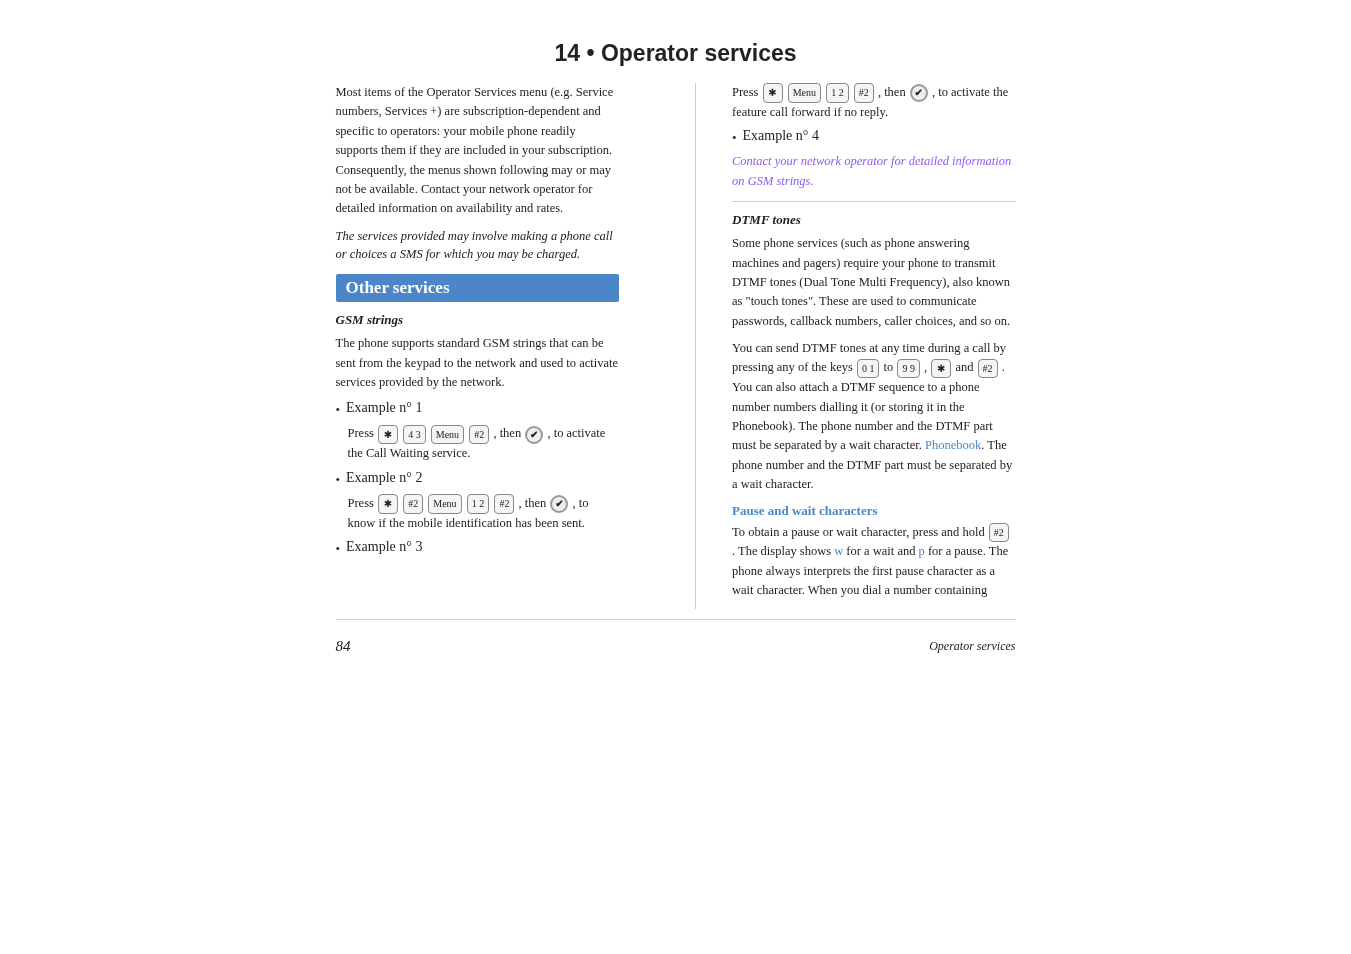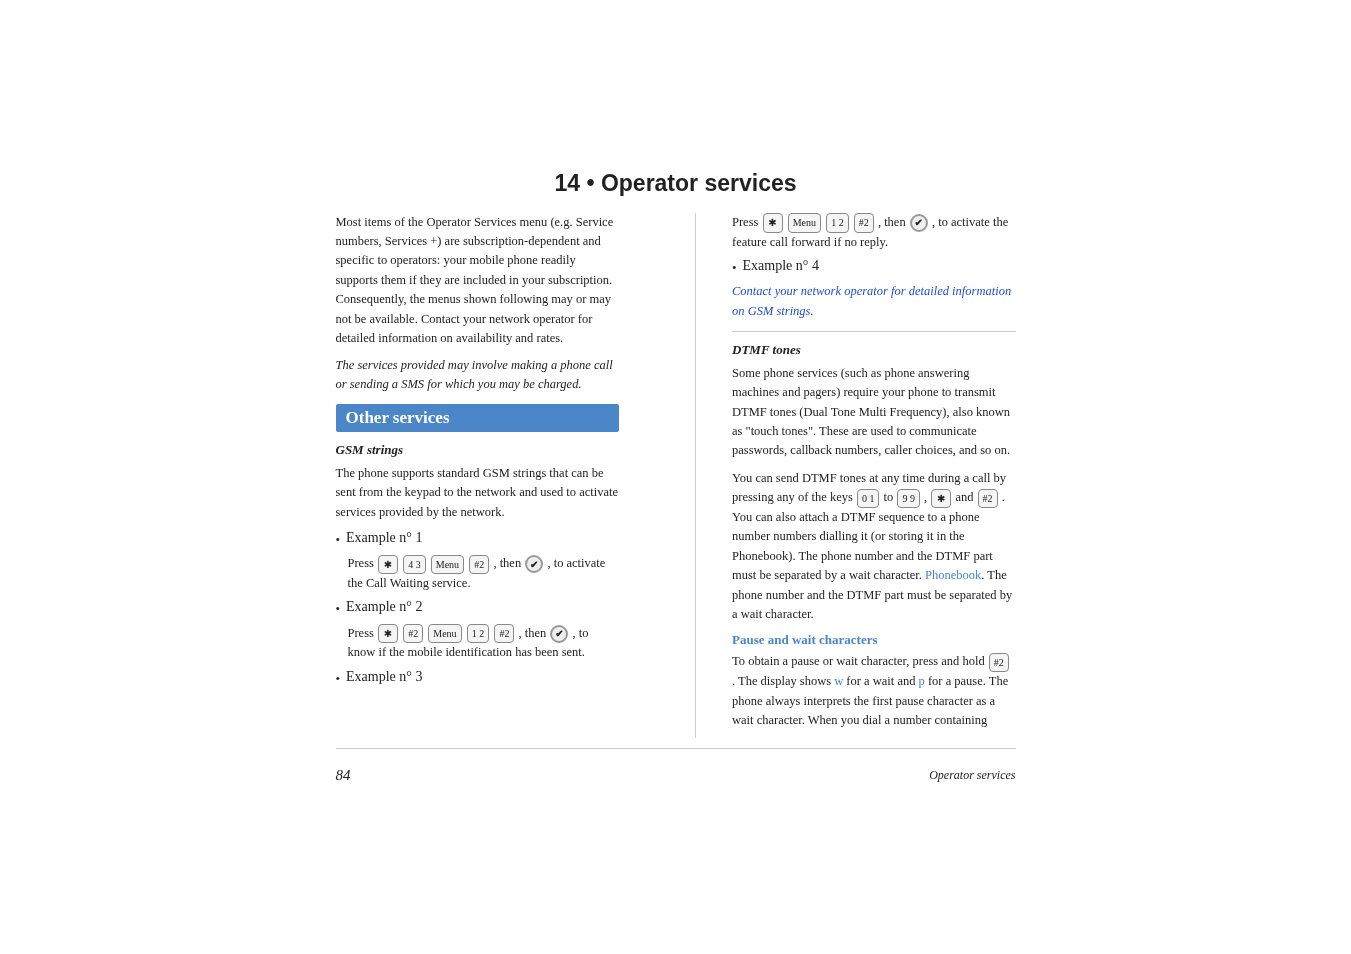--- a/index.html
+++ b/index.html
@@ -102,21 +102,21 @@
     }
     .pause-title {
       font-weight: bold;
       color: #4a86c8;
       font-size: 13px;
       margin-bottom: 4px;
       margin-top: 8px;
     }
     .italic-blue {
       font-style: italic;
-      color: #1d4ed8;
+      color: #8b5cf6;
       font-size: 12.5px;
       margin-bottom: 8px;
     }
     .two-col {
       display: flex;
       gap: 40px;
       width: 680px;
       margin: 0 auto;
     }
     .left-col {
@@ -142,33 +142,33 @@
       align-items: center;
       border-top: 1px solid #ccc;
       padding-top: 6px;
     }
     .w-char { color: #4a86c8; }
     .p-char { color: #4a86c8; }
   </style>
 </head>
 <body>
 
-<div style="width:1211px; min-height:954px; display:flex; justify-content:center; align-items:center; background:#fff;">
+<div style="width:1211px; min-height:954px; display:flex; justify-content:center; align-items:flex-start; background:#fff;">
   <div style="width:760px; margin: 40px auto;">
 
     <div class="full-title">
       <span style="font-size:23px; font-weight:bold; font-family:'Arial',sans-serif;">14 • Operator services</span>
     </div>
 
     <div class="two-col">
 
       <div class="left-col">
         <p>Most items of the Operator Services menu (e.g. Service numbers, Services +) are subscription-dependent and specific to operators: your mobile phone readily supports them if they are included in your subscription. Consequently, the menus shown following may or may not be available. Contact your network operator for detailed information on availability and rates.</p>
 
-        <p class="italic-notice">The services provided may involve making a phone call or sending a SMS for which you may be charged.</p>
+        <p class="italic-notice">The services provided may involve making a phone call or choices a SMS for which you may be charged.</p>
 
         <div class="section-header">
           <span>Other services</span>
         </div>
 
         <div class="subsection-title">
           <span>GSM strings</span>
         </div>
 
         <p>The phone supports standard GSM strings that can be sent from the keypad to the network and used to activate services provided by the network.</p>

